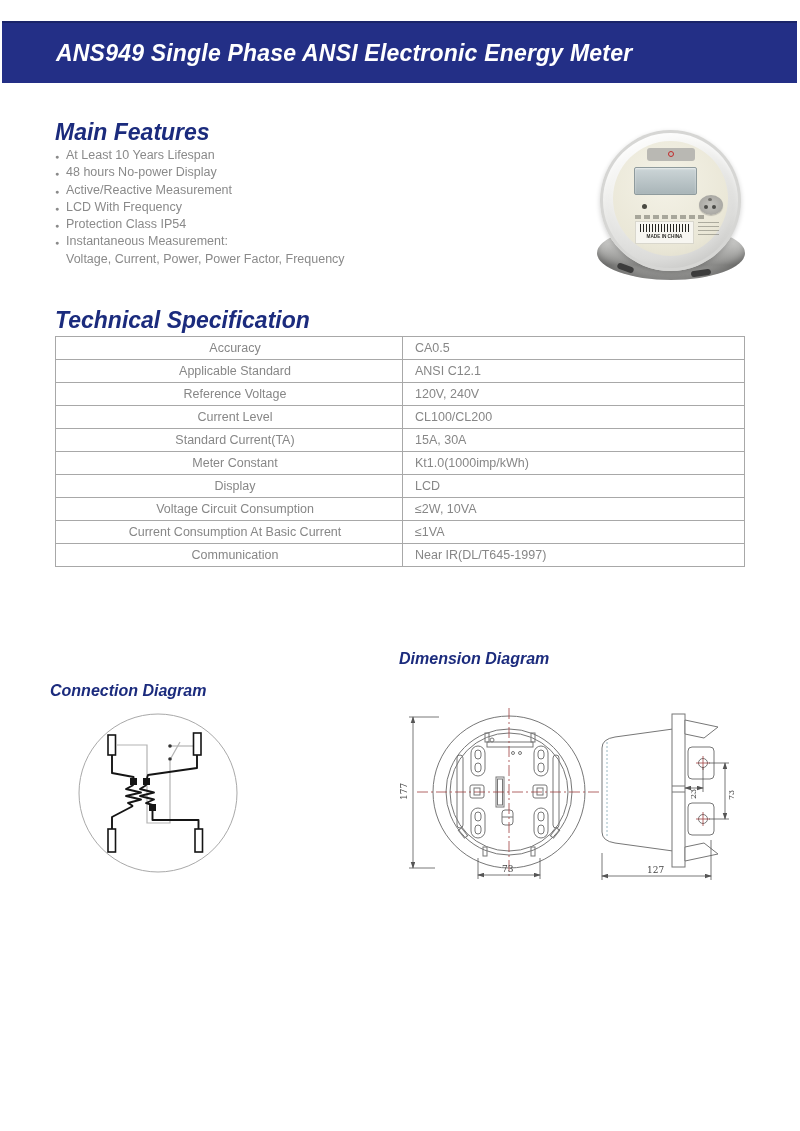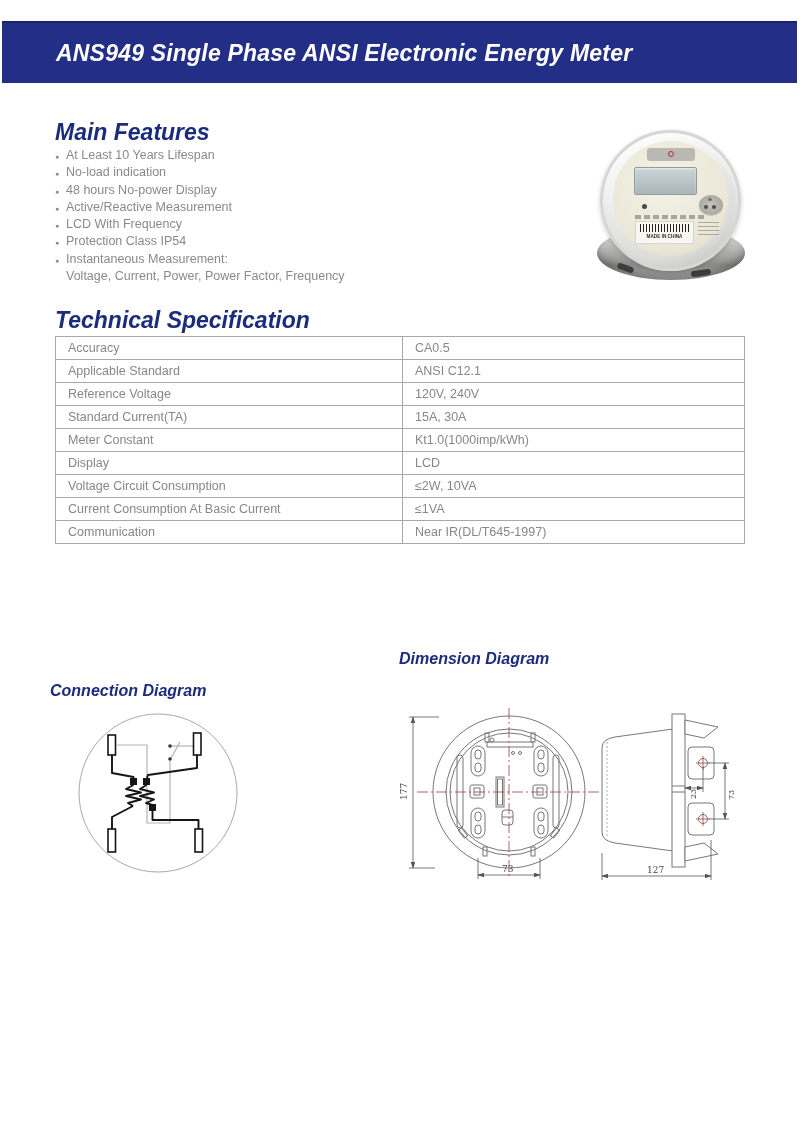--- a/index.html
+++ b/index.html
@@ -36,21 +36,21 @@
   }
   
   table.spec {
     position:absolute; left:55px; top:336px; width:690px;
     border-collapse:collapse; table-layout:fixed;
   }
   table.spec td {
     border:1px solid #a8a8a8; height:23px; padding:0 0 0 12px;
     font-size:12.5px; color:#878787; vertical-align:middle; white-space:nowrap;
   }
-  table.spec td.c1 { width:347px; }
+  table.spec td.c1 { width:347px;text-align:center; }
   
   .diag-svg { position:absolute; }
   .dim-label { font-family:"DejaVu Serif", serif; font-size:9px; fill:#444; }
   
   .meter { position:absolute; left:597px; top:130px; width:148px; height:150px; }
   .meter-base {
     position:absolute; left:0; top:96px; width:148px; height:54px; border-radius:50%;
     background:linear-gradient(180deg,#e9e9e7 0%,#bcbcba 38%,#8d8d8b 72%,#b3b3b1 100%);
     box-shadow:inset 0 -5px 7px rgba(0,0,0,.28);
   }
@@ -117,21 +117,20 @@
 
 <div class="page">
 
   <div class="banner">
     <h1>ANS949 Single Phase ANSI Electronic Energy Meter</h1>
   </div>
 
   <div class="sec-h" style="left:55px; top:119px;">Main Features</div>
   <ul class="features-list">
       <li class="bullet">At Least 10 Years Lifespan</li>
-      <li class="bullet">No-load indication</li>
       <li class="bullet">48 hours No-power Display</li>
       <li class="bullet">Active/Reactive Measurement</li>
       <li class="bullet">LCD With Frequency</li>
       <li class="bullet">Protection Class IP54</li>
       <li class="bullet">Instantaneous Measurement:</li>
       <li>Voltage, Current, Power, Power Factor, Frequency</li>
     </ul>
 
   <div class="meter">
     <div class="meter-base"></div>
@@ -165,20 +164,24 @@
         </tr>
         <tr>
           <td class="c1">Applicable Standard</td>
           <td class="c2">ANSI C12.1</td>
         </tr>
         <tr>
           <td class="c1">Reference Voltage</td>
           <td class="c2">120V, 240V</td>
         </tr>
         <tr>
+          <td class="c1">Current Level</td>
+          <td class="c2">CL100/CL200</td>
+        </tr>
+        <tr>
           <td class="c1">Standard Current(TA)</td>
           <td class="c2">15A, 30A</td>
         </tr>
         <tr>
           <td class="c1">Meter Constant</td>
           <td class="c2">Kt1.0(1000imp/kWh)</td>
         </tr>
         <tr>
           <td class="c1">Display</td>
           <td class="c2">LCD</td>

